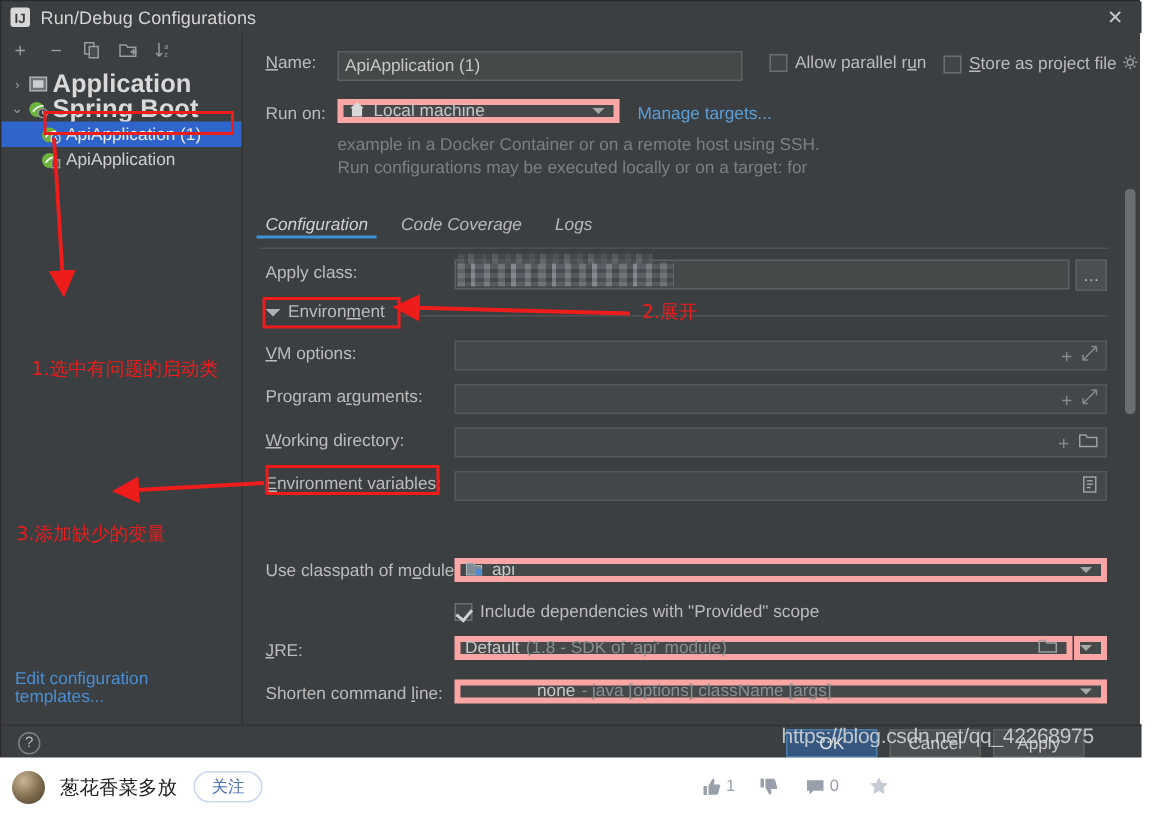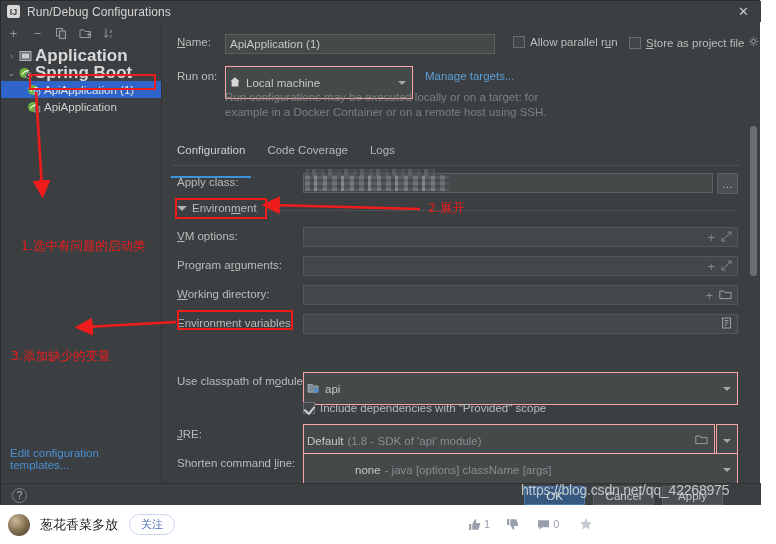--- a/index.html
+++ b/index.html
@@ -82,30 +82,30 @@
     content: ""; position: absolute; left: 2px; top: 1px; width: 5px; height: 8px;
     border-right: 2px solid #cfcfcf; border-bottom: 2px solid #cfcfcf;
     transform: rotate(40deg);
   }
 
   .link { color: #5a9fd8; font-size: 11.5px; }
 
   .help-txt { color: #7d7f80; font-size: 11.5px; line-height: 15px; }
 
   .tabs { position: absolute; left: 14px; top: 122px; display: flex; gap: 22px; }
-  .tab { color: #b8b8b8; font-size: 11.5px; padding-bottom: 22px; position: relative; }
+  .tab { color: #b8b8b8; font-size: 11.5px; padding-bottom: 3px; position: relative; font-style: italic; }
   .tab.active { color: #cfcfcf; }
   .tab.active::after {
     content: ""; position: absolute; left: -6px; right: -6px; bottom: 0; height: 2px;
     background: #3d92d8;
   }
   .tabs-sep { position: absolute; left: 10px; top: 143px; width: 566px; height: 1px; background: #4e5052; }
 
   .combo {
-    background: #45494a; border: 1px solid #fca5a5; height: 33px;
+    background: #45494a; border: 4px solid #fca5a5; height: 16px;
     color: #c8c8c8; font-size: 11.5px; display: flex; align-items: center;
     padding: 1px 3px; position: relative;
   }
   .caret {
     position: absolute; right: 6px; top: 50%; transform: translateY(-50%);
     width: 0; height: 0; border-left: 4px solid transparent; border-right: 4px solid transparent;
     border-top: 4px solid #a8a8a8;
   }
   .sq-btn {
     background: #4b4f51; border: 1px solid #5e6060; width: 21px; height: 21px;
@@ -326,22 +326,22 @@
           <svg width="12" height="12" viewBox="0 0 12 12">
             <path d="M6 1.2 1.4 5.2h1.2v5.4h6.8V5.2h1.2z" fill="#d8d8d8"></path>
           </svg>
         </span>
         <span>Local machine</span>
         <span class="caret"></span>
       </div>
       <div class="link" style="position:absolute; left:262px; top:48px;">Manage targets...</div>
 
       <div class="help-txt" style="position:absolute; left:62px; top:68px; width:380px;">
+        <div>example in a Docker Container or on a remote host using SSH.</div>
         <div>Run configurations may be executed locally or on a target: for</div>
-        <div>example in a Docker Container or on a remote host using SSH.</div>
       </div>
 
       <div class="tabs">
         <div class="tab active">Configuration</div>
         <div class="tab">Code Coverage</div>
         <div class="tab">Logs</div>
       </div>
       <div class="tabs-sep"></div>
 
       <div class="row" style="left:14px; top:154px;">

